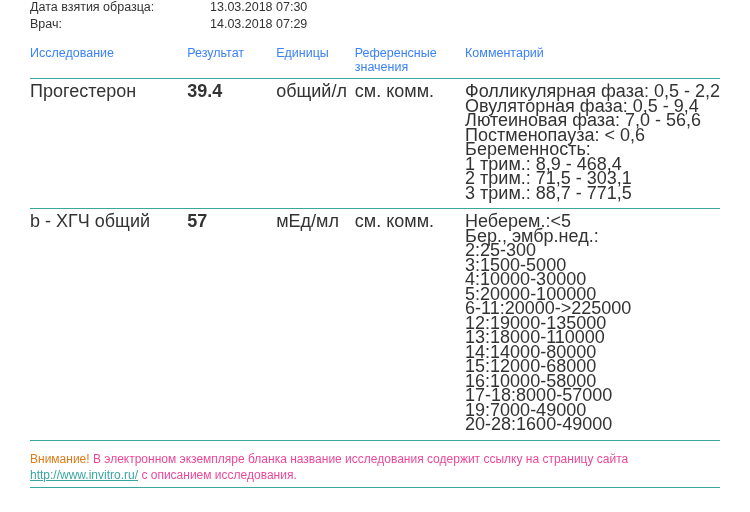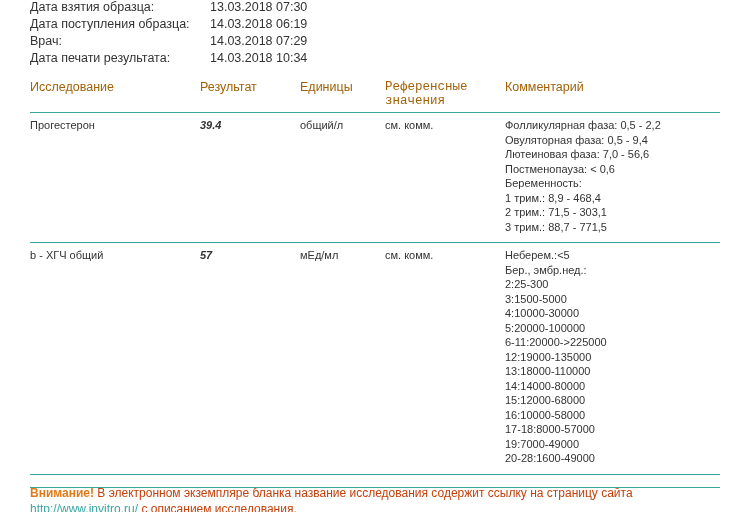--- a/index.html
+++ b/index.html
@@ -54,71 +54,70 @@
   
   .results {
     width: 690px;
     border-collapse: collapse;
     margin-top: 12px;
   }
   .results th {
     text-align: left;
     font-weight: normal;
     font-size: 12.5px;
-    color: #a16207;
+    color: #3b82f6;
     padding: 0 0 4px 0;
     vertical-align: top;
     line-height: 14px;
   }
   .results thead tr th {
     border-bottom: 1.5px solid #3aa6a0;
   }
   .col-name   { width: 170px; }
   .col-result { width: 100px; margin-top: 37px; }
   .col-units  { width:  85px; }
-  .col-ref    { width: 120px; font-family: Liberation Mono, monospace; }
+  .col-ref    { width: 120px; }
   .col-com    { width: auto;  }
 
   .results td {
     vertical-align: top;
     padding: 5px 0 8px 0;
-    font-size: 11px;
+    font-size: 18px;
     line-height: 14.5px;
     color: #333333;
     border-bottom: 1.5px solid #3aa6a0;
   }
   .results tr.last-row td {
     border-bottom: 1.5px solid #3aa6a0;
   }
   .test-name {
     color: #7e3f8f;
     white-space: nowrap;
   }
   .test-result {
     font-weight: bold;
     color: #1a1a1a;
-    font-style: italic;
   }
   .comment-line {
     display: block;
     white-space: nowrap;
   }
 
   
   .notes {
     margin-top: 10px;
     font-size: 12px;
     line-height: 16px;
   }
   .note-warn-label {
     color: #e07b1a;
-    font-weight: bold;
+    font-weight: normal;
   }
   .note-text {
-    color: #c2410c;
+    color: #ec4899;
   }
   .note-link {
     color: #3aa6a0;
     text-decoration: underline;
   }
 
   .bottom-rule {
     position: absolute;
     left: 30px;
     top: 487px;
@@ -134,30 +133,22 @@
 
   <div class="content">
 
     <table class="meta">
       <tbody>
         <tr>
           <td class="label">Дата взятия образца:</td>
           <td class="value">13.03.2018 07:30</td>
         </tr>
         <tr>
-          <td class="label">Дата поступления образца:</td>
-          <td class="value">14.03.2018 06:19</td>
-        </tr>
-        <tr>
           <td class="label">Врач:</td>
           <td class="value">14.03.2018 07:29</td>
-        </tr>
-        <tr>
-          <td class="label">Дата печати результата:</td>
-          <td class="value">14.03.2018 10:34</td>
         </tr>
       </tbody>
     </table>
 
     <table class="results">
       <thead>
         <tr>
           <th class="col-name">Исследование</th>
           <th class="col-result">Результат</th>
           <th class="col-units">Единицы</th>

